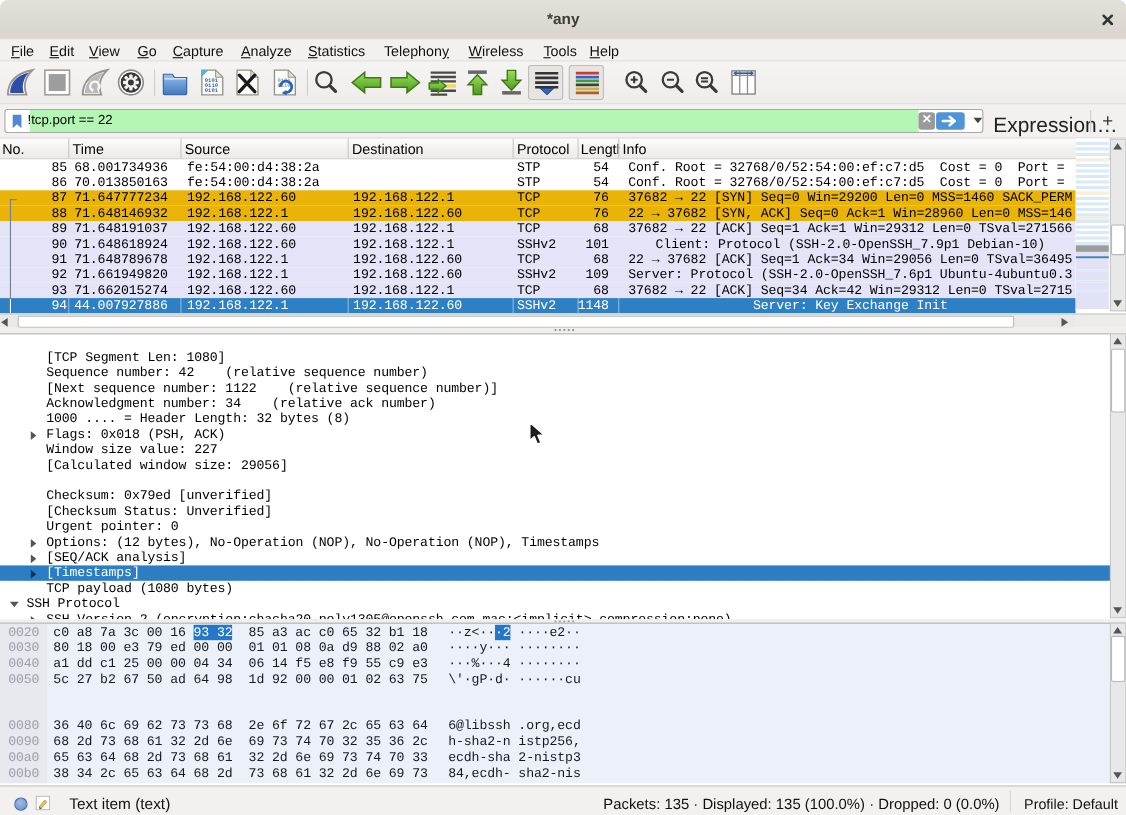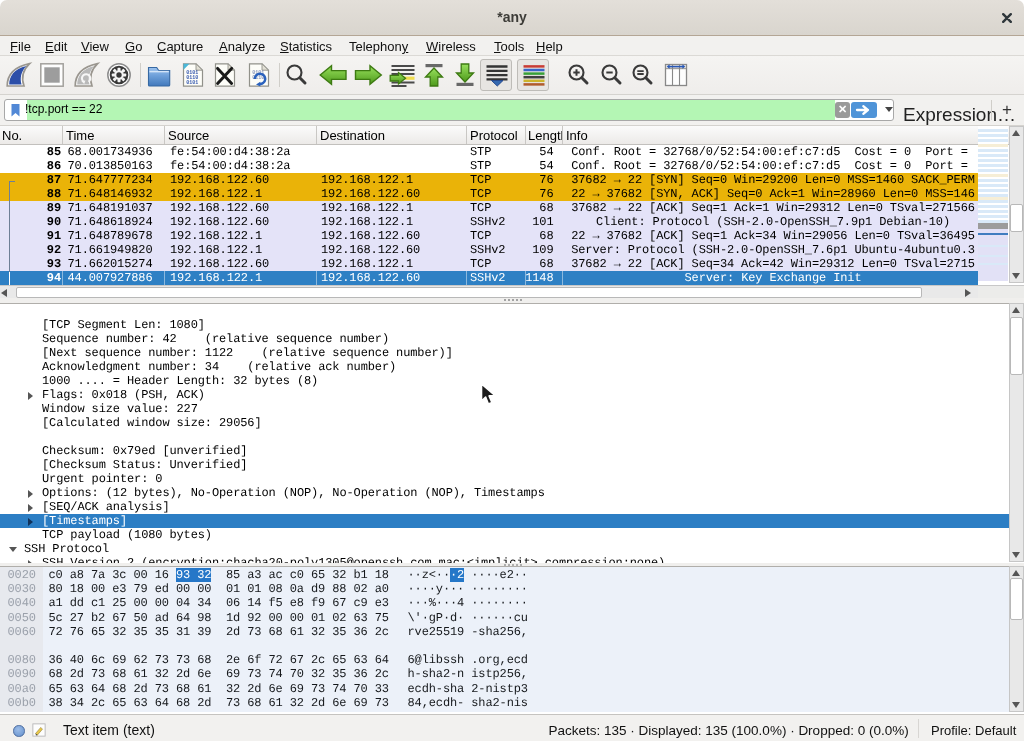--- a/index.html
+++ b/index.html
@@ -30,21 +30,21 @@
 #fsep{left:991px;top:5px;width:1px;height:20px;background:#d0cec9;}
 #fplus{left:1002px;top:5px;font-size:17px;font-weight:300;color:#333;}
 
 #plheader{left:0;top:126px;width:1024px;height:19px;background:linear-gradient(#fbfbfb,#eceae8);border-bottom:1px solid #c2c0bd;box-sizing:border-box;font-size:13px;color:#000;}
 #plheader span{position:absolute;top:2px;}
 .hsep{position:absolute;top:0;width:1px;height:18px;background:#c9c7c4;}
 
 #plist{left:0;top:145px;width:978px;height:140px;font-family:"Liberation Mono",monospace;font-size:12px;letter-spacing:-0.12px;background:#fff;overflow:hidden;}
 .prow{position:absolute;left:0;width:978px;height:14px;line-height:14px;white-space:pre;}
 .prow span{position:absolute;top:0;}
-.c-no{left:0;width:61px;text-align:right;font-weight:bold;}
+.c-no{left:0;width:61px;text-align:right;}
 .c-time{left:67.5px;}
 .c-src{left:170px;}
 .c-dst{left:321px;}
 .c-proto{left:470px;}
 .c-len{left:489.5px;width:64px;text-align:right;}
 .c-info{left:568px;width:410px;overflow:hidden;text-align:center;}
 .rw{background:#fff;color:#000;}
 .rg{background:#eab308;color:#000;}
 .rl{background:#e4e3f8;color:#000;}
 .rs{background:#2e80c4;color:#fff;}
@@ -410,23 +410,22 @@
   </div>
 
 <div class="abs" id="split2" style="left:0;top:563px;width:1024px;height:3px;background:#f0efed;">
     <div class="abs" style="left:504px;top:0.5px;width:2px;height:2px;border-radius:50%;background:#9a9a9a;box-shadow:4px 0 0 #9a9a9a,8px 0 0 #9a9a9a,12px 0 0 #9a9a9a,16px 0 0 #9a9a9a"></div>
   </div>
 
 <div class="abs" id="hexpane">
   <div class="abs" id="hexoffcol"></div>
 <div class="hxrow" style="top:1px"><span class="hxoff hxo">0020</span><span class="hxg1">c0 a8 7a 3c 00 16 <span class="hxsel">93 32</span></span><span class="hxg2">85 a3 ac c0 65 32 b1 18</span><span class="hxa">··z&lt;··<span class="hxsel">·2</span> ····e2··</span></div>
     <div class="hxrow" style="top:15.2px"><span class="hxoff hxo">0030</span><span class="hxg1">80 18 00 e3 79 ed 00 00</span><span class="hxg2">01 01 08 0a d9 88 02 a0</span><span class="hxa">····y··· ········</span></div>
-    <div class="hxrow" style="top:29.4px"><span class="hxoff hxo">0040</span><span class="hxg1">a1 dd c1 25 00 00 04 34</span><span class="hxg2">06 14 f5 e8 f9 67 c9 e3</span><span class="hxa">···%···4 ········</span></div>
+    <div class="hxrow" style="top:29.4px"><span class="hxoff hxo">0040</span><span class="hxg1">a1 dd c1 25 00 00 04 34</span><span class="hxg2">06 14 f5 e8 f9 55 c9 e3</span><span class="hxa">···%···4 ········</span></div>
     <div class="hxrow" style="top:43.599999999999994px"><span class="hxoff hxo">0050</span><span class="hxg1">5c 27 b2 67 50 ad 64 98</span><span class="hxg2">1d 92 00 00 01 02 63 75</span><span class="hxa">\'·gP·d· ······cu</span></div>
-    <div class="hxrow" style="top:57.8px"><span class="hxoff hxo">0060</span><span class="hxg1">72 76 65 32 35 35 31 39</span><span class="hxg2">2d 73 68 61 32 35 36 2c</span><span class="hxa">rve25519 -sha256,</span></div>
     <div class="hxrow" style="top:86.19999999999999px"><span class="hxoff hxo">0080</span><span class="hxg1">36 40 6c 69 62 73 73 68</span><span class="hxg2">2e 6f 72 67 2c 65 63 64</span><span class="hxa">6@libssh .org,ecd</span></div>
     <div class="hxrow" style="top:100.39999999999999px"><span class="hxoff hxo">0090</span><span class="hxg1">68 2d 73 68 61 32 2d 6e</span><span class="hxg2">69 73 74 70 32 35 36 2c</span><span class="hxa">h-sha2-n istp256,</span></div>
     <div class="hxrow" style="top:114.6px"><span class="hxoff hxo">00a0</span><span class="hxg1">65 63 64 68 2d 73 68 61</span><span class="hxg2">32 2d 6e 69 73 74 70 33</span><span class="hxa">ecdh-sha 2-nistp3</span></div>
     <div class="hxrow" style="top:128.8px"><span class="hxoff hxo">00b0</span><span class="hxg1">38 34 2c 65 63 64 68 2d</span><span class="hxg2">73 68 61 32 2d 6e 69 73</span><span class="hxa">84,ecdh- sha2-nis</span></div>
   </div>
 
 <svg class="abs" style="left:479px;top:383px" width="20" height="24" viewBox="0 0 20 24">
   <path d="M2.5,0.8 L2.5,18 L6.6,14.1 L9.4,21 L12.9,19.5 L10.1,12.9 L16.2,12.7 Z" fill="#1c1c1c" stroke="#fff" stroke-width="1.6" stroke-linejoin="round" style="filter:blur(0.35px)"></path>
 </svg>
 <div class="abs" id="statusbar">

